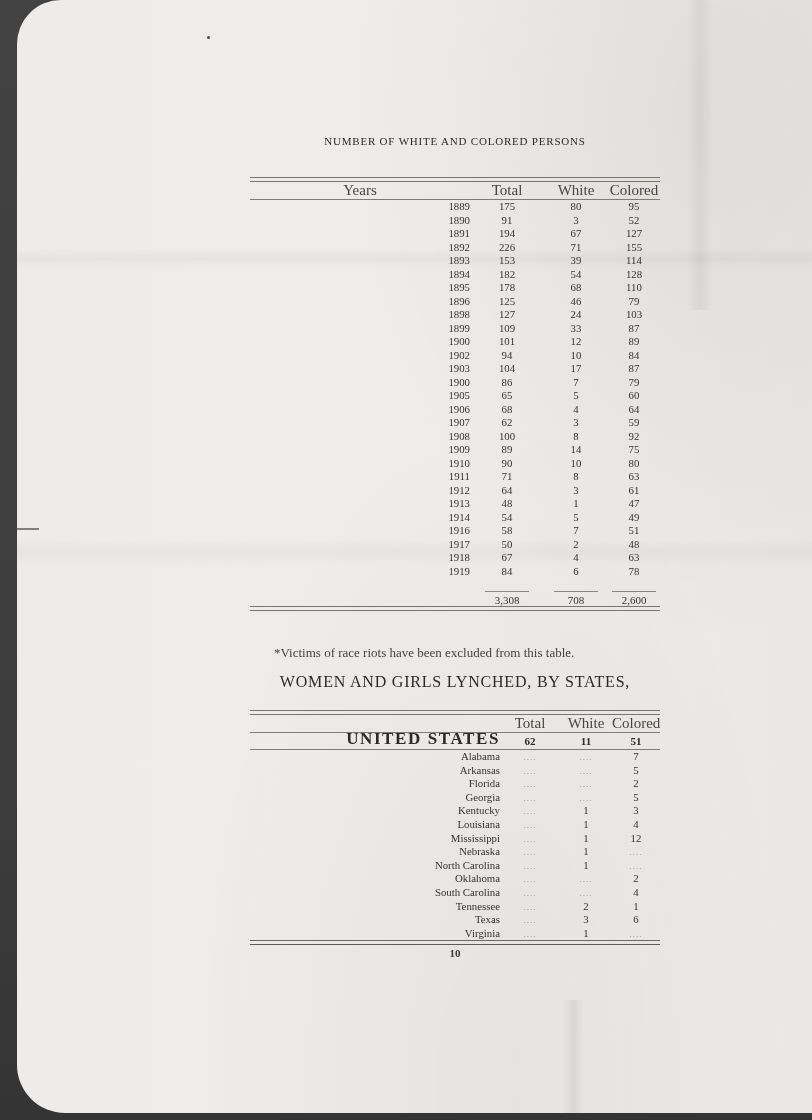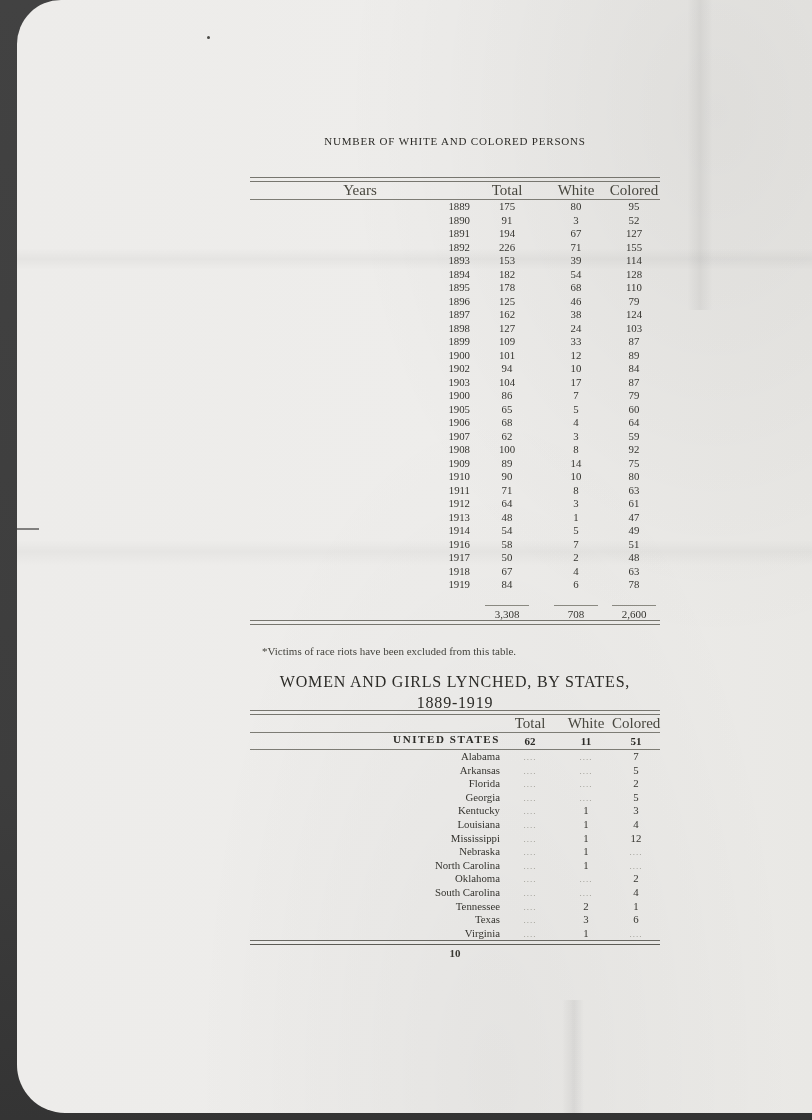--- a/index.html
+++ b/index.html
@@ -56,24 +56,24 @@
   .ycell{display:flex;align-items:flex-end;overflow:hidden;flex-direction:column;}
   .ylabel{white-space:nowrap;}
   .leader{flex:1;border-bottom:1px dotted #97968d;margin:0 3px 3px 3px;height:8px;}
   .indent .ylabel{padding-left:18px;}
   .muted{color:#8f8e85;font-size:9px;letter-spacing:1px;}
 
   .totrow{height:24px;font-size:11px;align-items:end;padding-top:4px;}
   .tline{display:inline-block;border-top:1px solid #8a8981;padding:2px 3px 0 3px;min-width:38px;text-align:center;}
 
   .usrow{height:16px;font-size:11px;font-weight:bold;color:#2c2b27;align-items:center;}
-  .usrow .ylabel{letter-spacing:1.6px;font-size:11px;}
+  .usrow .ylabel{letter-spacing:1.6px;font-size:17px;}
   .usrow .leader{border-bottom:1px dotted #97968d;}
 
-  .footnote{position:absolute;top:645px;left:12px;font-size:11px;color:#45443e;}
+  .footnote{position:absolute;top:645px;left:24px;font-size:13px;color:#45443e;}
   .pagenum{position:absolute;top:947px;width:100%;text-align:center;
     font-size:11px;font-weight:bold;color:#3a3933;}
 </style>
 </head>
 <body>
 
 <div class="paper">
   <div class="crease crease-top-right"></div>
   <div class="crease crease-bottom"></div>
   <div class="crease band-mid"></div>
@@ -170,29 +170,20 @@
   <div class="grid1">
     <div class="ycell">
       <span class="ylabel y">1896</span>
       <span class="leader"></span>
     </div>
     <div class="num t">125</div>
     <div class="num w">46</div>
     <div class="num c">79</div>
   </div>
 
-  <div class="grid1">
-    <div class="ycell">
-      <span class="ylabel y">1897</span>
-      <span class="leader"></span>
-    </div>
-    <div class="num t">162</div>
-    <div class="num w">38</div>
-    <div class="num c">124</div>
-  </div>
 
   <div class="grid1">
     <div class="ycell">
       <span class="ylabel y">1898</span>
       <span class="leader"></span>
     </div>
     <div class="num t">127</div>
     <div class="num w">24</div>
     <div class="num c">103</div>
   </div>
@@ -395,21 +386,20 @@
         <div class="num"><span class="tline">708</span></div>
         <div class="num"><span class="tline">2,600</span></div>
       </div>
       <div class="dbl"></div>
     </div>
 
     <div class="footnote">*Victims of race riots have been excluded from this table.</div>
 
     <div class="title title-2">
       <div>WOMEN AND GIRLS LYNCHED, BY STATES,</div>
-      <div>1889-1919</div>
     </div>
 
     <div class="t2">
       <div class="dbl"></div>
       <div class="grid2 hdr">
         <div></div>
         <div class="h">Total</div>
         <div class="h">White</div>
         <div class="h">Colored</div>
       </div>

